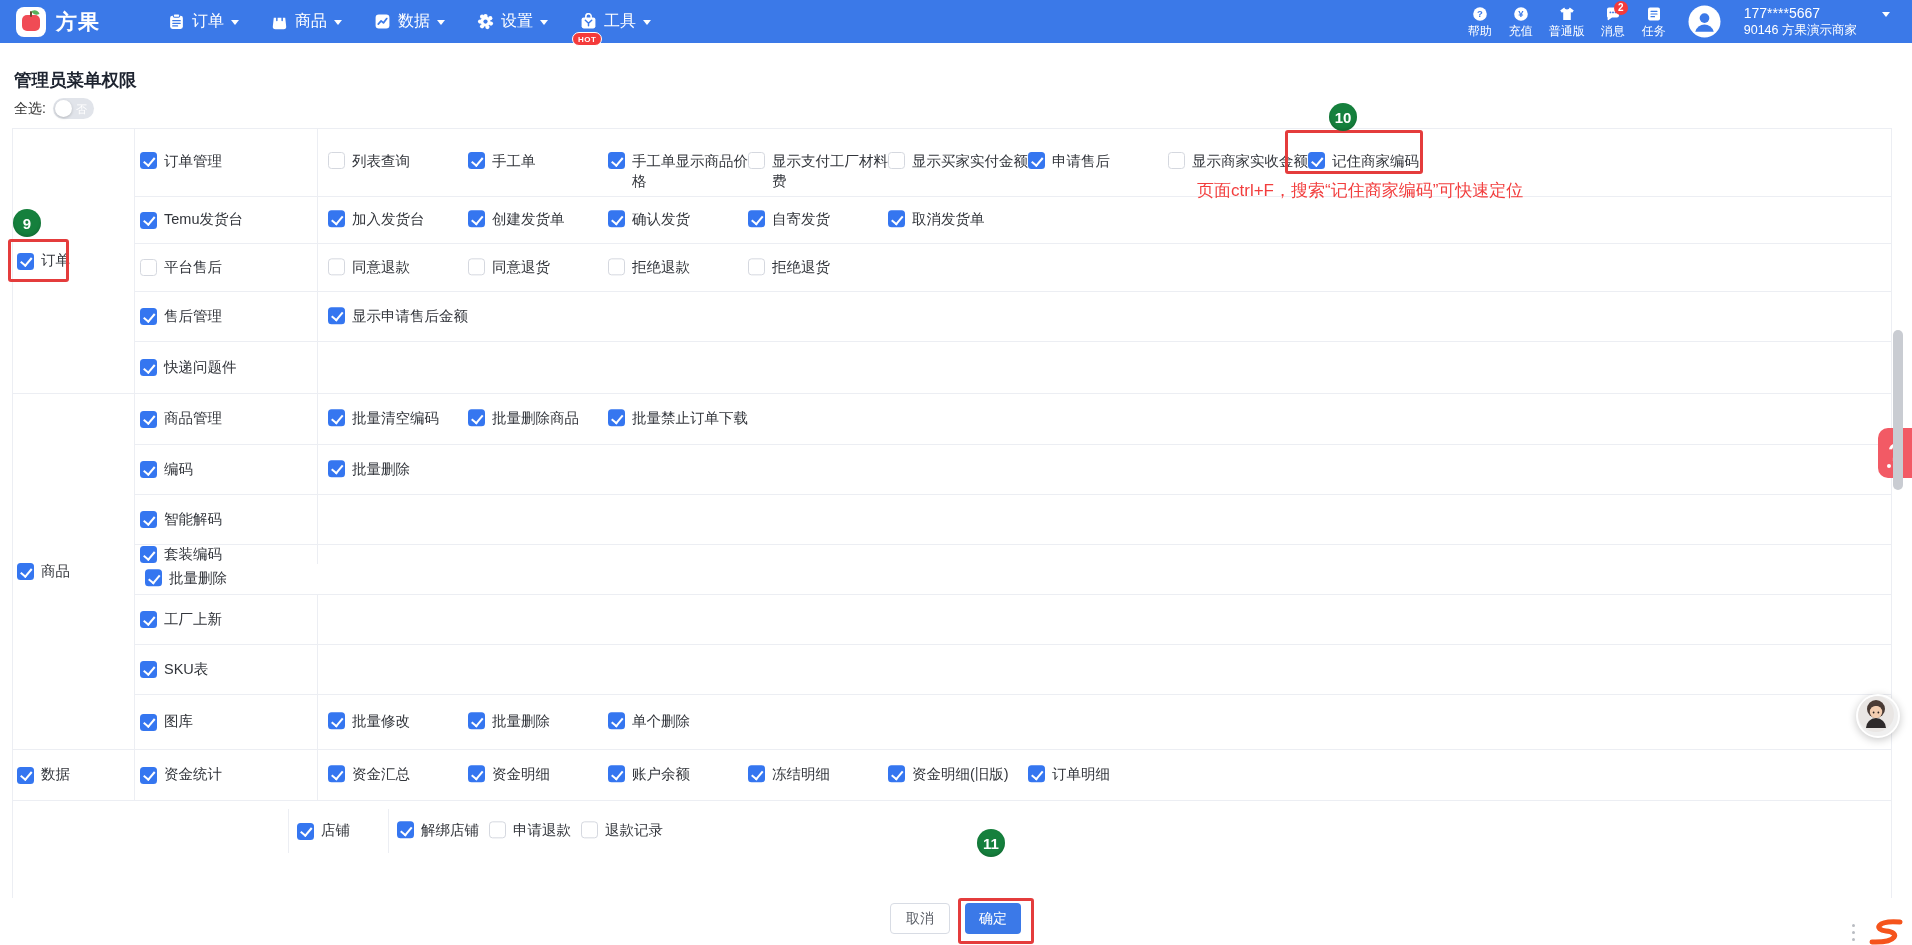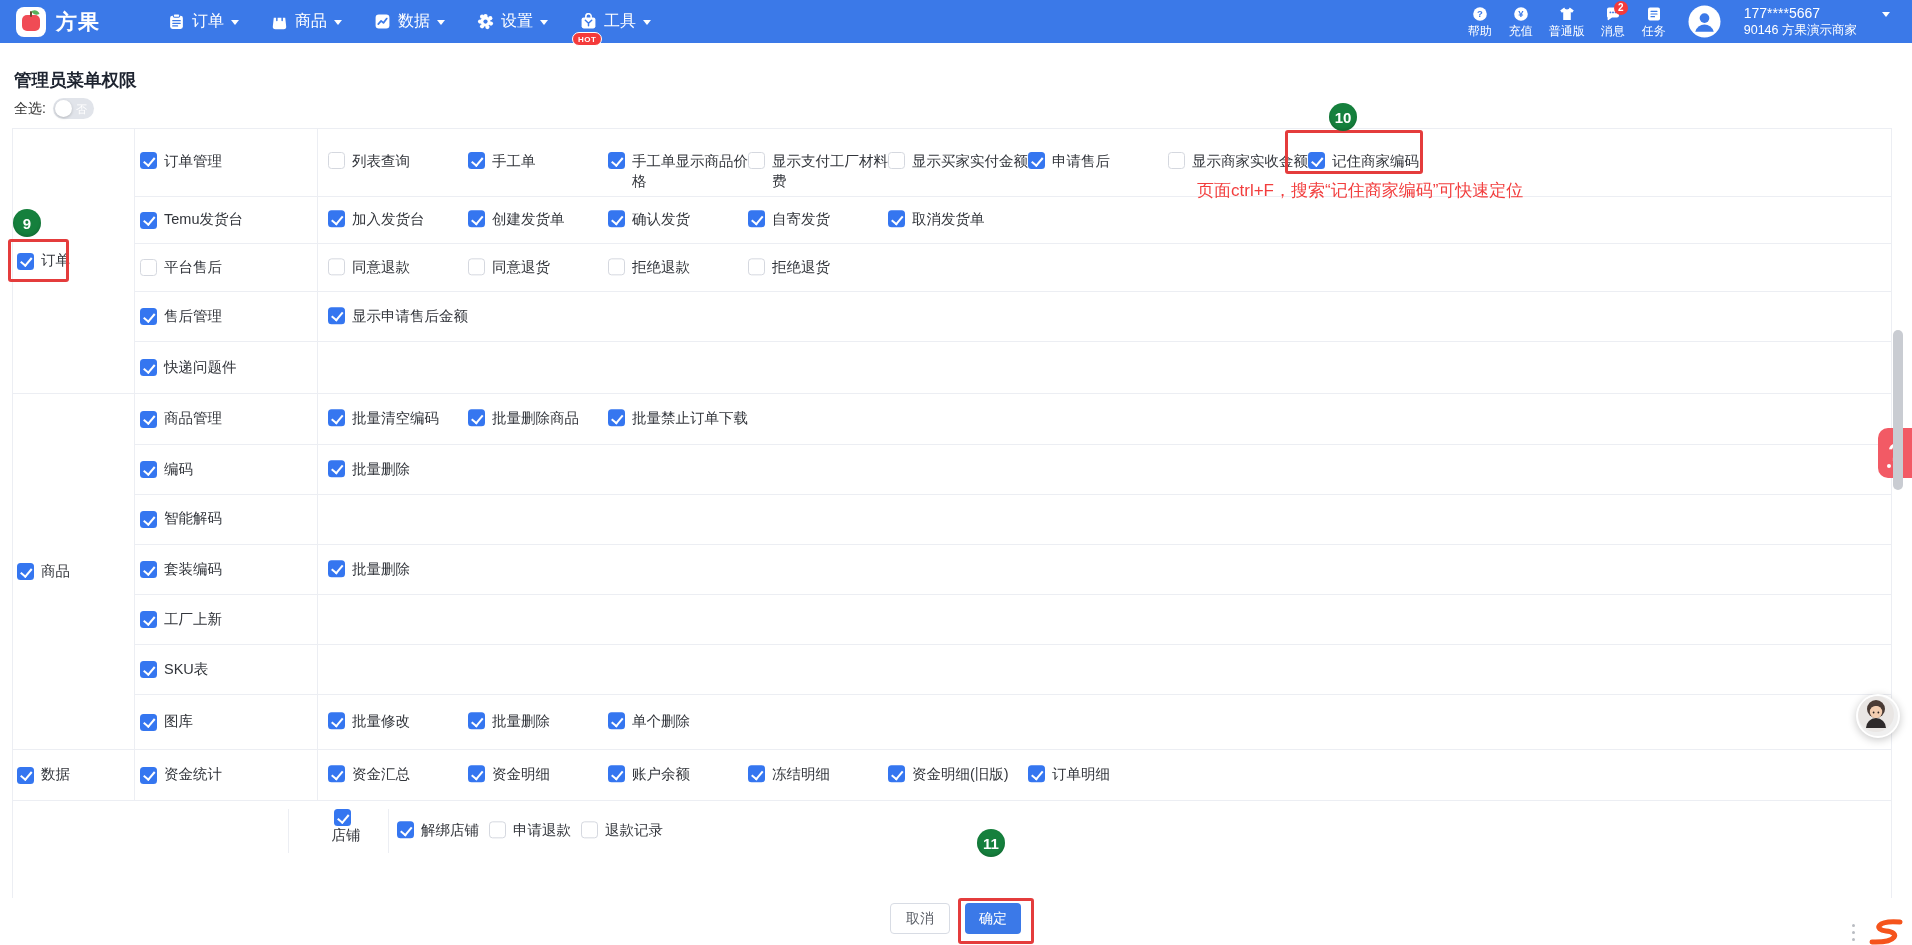--- a/index.html
+++ b/index.html
@@ -50,21 +50,21 @@
   .prow.tall .it{top:23px;transform:none;}
   .cb{width:17px;height:17px;border-radius:3.5px;position:relative;flex-shrink:0;cursor:pointer;box-sizing:border-box;}
   .cb.on{background:#3576f0;}
   .cb.on::after{content:"";position:absolute;left:5.5px;top:2.5px;width:4.5px;height:8.5px;border:solid #fff;border-width:0 2px 2px 0;transform:rotate(40deg);}
   .cb.off{background:#fff;border:1.5px solid #d5d8df;}
   .cb-label{margin-left:7px;font-size:14.5px;color:#32353b;line-height:1.4;max-width:116px;margin-top:-1px;}
   .colB .cb-label,.colA .cb-label{max-width:150px;white-space:nowrap;}
   .gaprow{height:8px;background:#fff;}
   
   .sec.narrow .colA{width:276px;}
-  .sec.narrow .colB{width:100px;padding-left:8px;flex-direction:column;}
+  .sec.narrow .colB{width:100px;padding-left:8px;}
   
   .btn{position:absolute;height:31px;border-radius:4px;font-size:14px;display:flex;align-items:center;justify-content:center;cursor:pointer;box-sizing:border-box;}
   .btn-cancel{left:890px;top:903px;width:60px;background:#fff;border:1px solid #d8dce4;color:#5a5e66;}
   .btn-confirm{left:965px;top:903px;width:56px;background:#3b79e8;color:#fff;border:none;}
   
   .ann-circle{position:absolute;width:28px;height:28px;border-radius:50%;background:#15803d;color:#fff;
               font-size:15px;font-weight:bold;display:flex;align-items:center;justify-content:center;z-index:30;
               box-shadow:inset 0 -2px 3px rgba(0,0,0,.15);}
   .ann-rect{position:absolute;border:3px solid #e43c3c;border-radius:3px;z-index:25;pointer-events:none;}
   .ann-note{position:absolute;left:1187px;top:179px;font-size:17px;color:#f23d3d;z-index:30;white-space:nowrap;margin-left:10px;}
@@ -381,28 +381,28 @@
             <span class="cb on"></span>
             <span class="cb-label">编码</span>
           </div>
           <div class="colC">
             <div class="it" style="left:10px">
               <span class="cb on"></span>
               <span class="cb-label">批量删除</span>
             </div>
           </div>
         </div>
-        <div class="prow" style="height: 50px; font-family: Liberation Mono, monospace;">
+        <div class="prow" style="height: 50px;">
           <div class="colB">
             <span class="cb on"></span>
             <span class="cb-label">智能解码</span>
           </div>
           <div class="colC"></div>
         </div>
-        <div class="prow" style="height: 50px;">
+        <div class="prow" style="height: 50px; flex-direction: column;">
           <div class="colB">
             <span class="cb on"></span>
             <span class="cb-label">套装编码</span>
           </div>
           <div class="colC">
             <div class="it" style="left:10px">
               <span class="cb on"></span>
               <span class="cb-label">批量删除</span>
             </div>
           </div>

